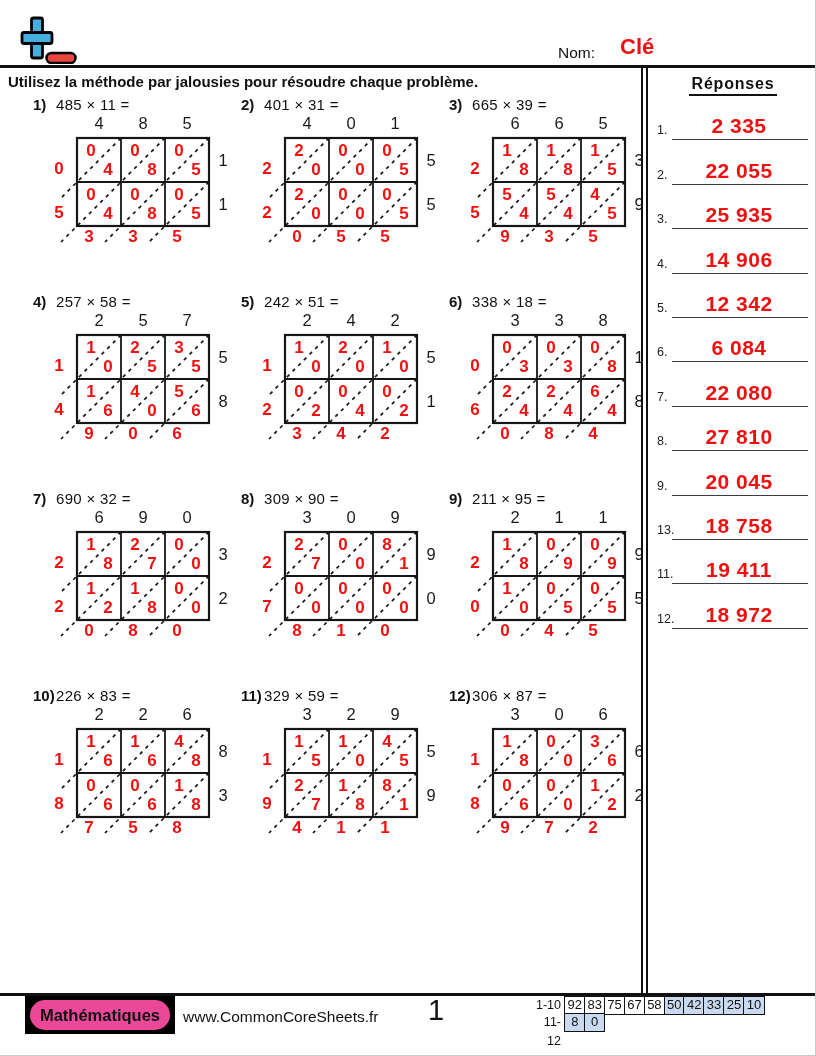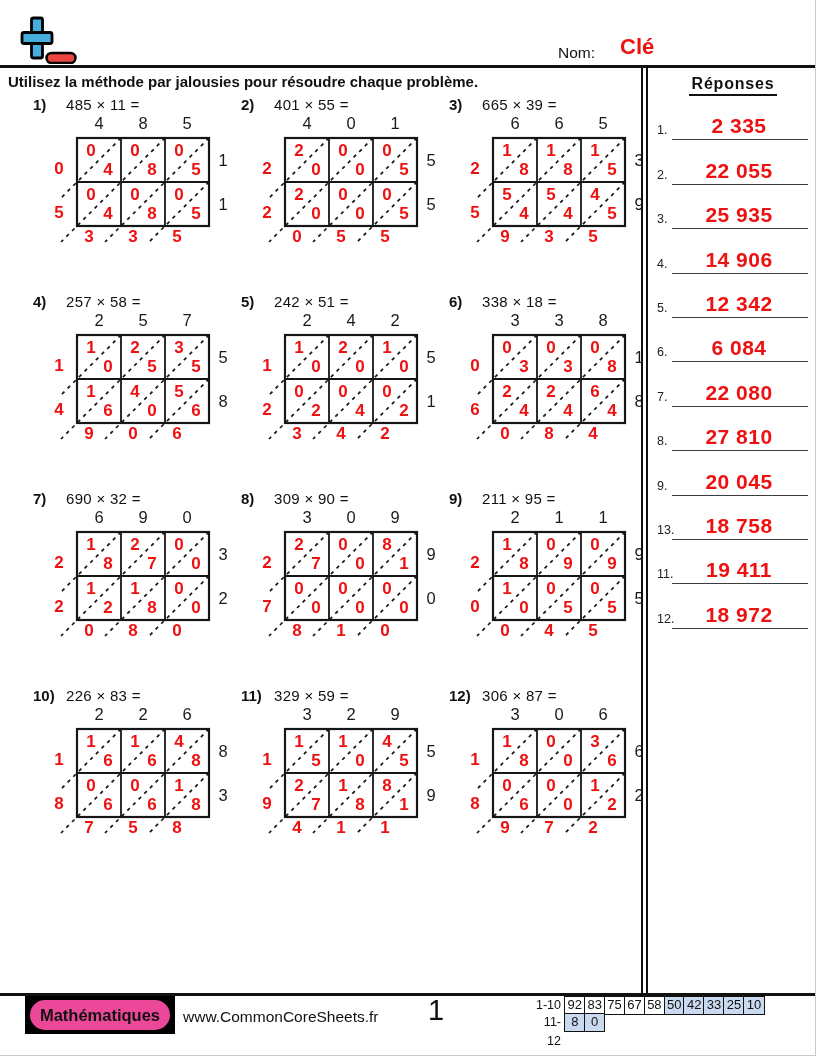--- a/index.html
+++ b/index.html
@@ -18,21 +18,21 @@
   .nom{position:absolute;left:558px;top:44px;font-size:15.5px;}
   .cle{position:absolute;left:620px;top:34px;font-size:22px;font-weight:700;color:var(--red);}
   .instruction{position:absolute;left:8px;top:73px;font-size:15px;font-weight:700;}
 
   
   .problems{position:absolute;left:29px;top:96px;display:grid;
             grid-template-columns:208px 208px 208px;grid-auto-rows:197px;}
   .problem{position:relative;width:206px;height:176px;}
   .p-head{height:20px;font-size:15px;padding-left:4px;white-space:nowrap;}
   .p-num{font-weight:700;display:inline-block;min-width:22px;}
-  .p-eq{margin-left:11px;letter-spacing:.3px;}
+  .p-eq{margin-left:1px;letter-spacing:.3px;}
   .lattice{position:relative;width:206px;height:136px;}
   .lattice svg{position:absolute;left:0;top:0;}
   .dg{position:absolute;transform:translate(-50%,-50%);font-size:17px;font-weight:600;
       color:#111;white-space:nowrap;}
   .d-top,.d-right{font-weight:500;font-size:16.5px;color:#1a1a1a;}
   .d-red{color:var(--red);}
 
   
   .separator{position:absolute;left:641px;top:66px;height:927px;width:7px;
              border-left:2.2px solid #111;border-right:2.2px solid #111;}
@@ -119,21 +119,21 @@
           <span class="dg d-red d-tens" style="left: 62px; top: 79px;">0</span>
           <span class="dg d-red d-units" style="left: 79px; top: 98px;">4</span>
           <span class="dg d-red d-tens" style="left: 106px; top: 79px;">0</span>
           <span class="dg d-red d-units" style="left: 123px; top: 98px;">8</span>
           <span class="dg d-red d-tens" style="left: 150px; top: 79px;">0</span>
           <span class="dg d-red d-units" style="left: 167px; top: 98px;">5</span>
         </div>
   </div>
       <div class="problem">
     <div class="p-head">
-      <span class="p-num">2)</span><span class="p-eq">401 × 55 =</span>
+      <span class="p-num">2)</span><span class="p-eq">401 × 31 =</span>
     </div>
     <div class="lattice">
       <svg width="206" height="136" viewBox="0 0 206 136">
         <g stroke="#161616" fill="none">
           <rect x="48" y="22" width="132" height="88" stroke-width="2.2"></rect>
           <line x1="92" y1="22" x2="92" y2="110" stroke-width="1.8"></line>
           <line x1="136" y1="22" x2="136" y2="110" stroke-width="1.8"></line>
           <line x1="48" y1="66" x2="180" y2="66" stroke-width="1.8"></line>
         </g>
         <g stroke="#161616" stroke-width="1.7" stroke-dasharray="3.5 4.5" fill="none">

